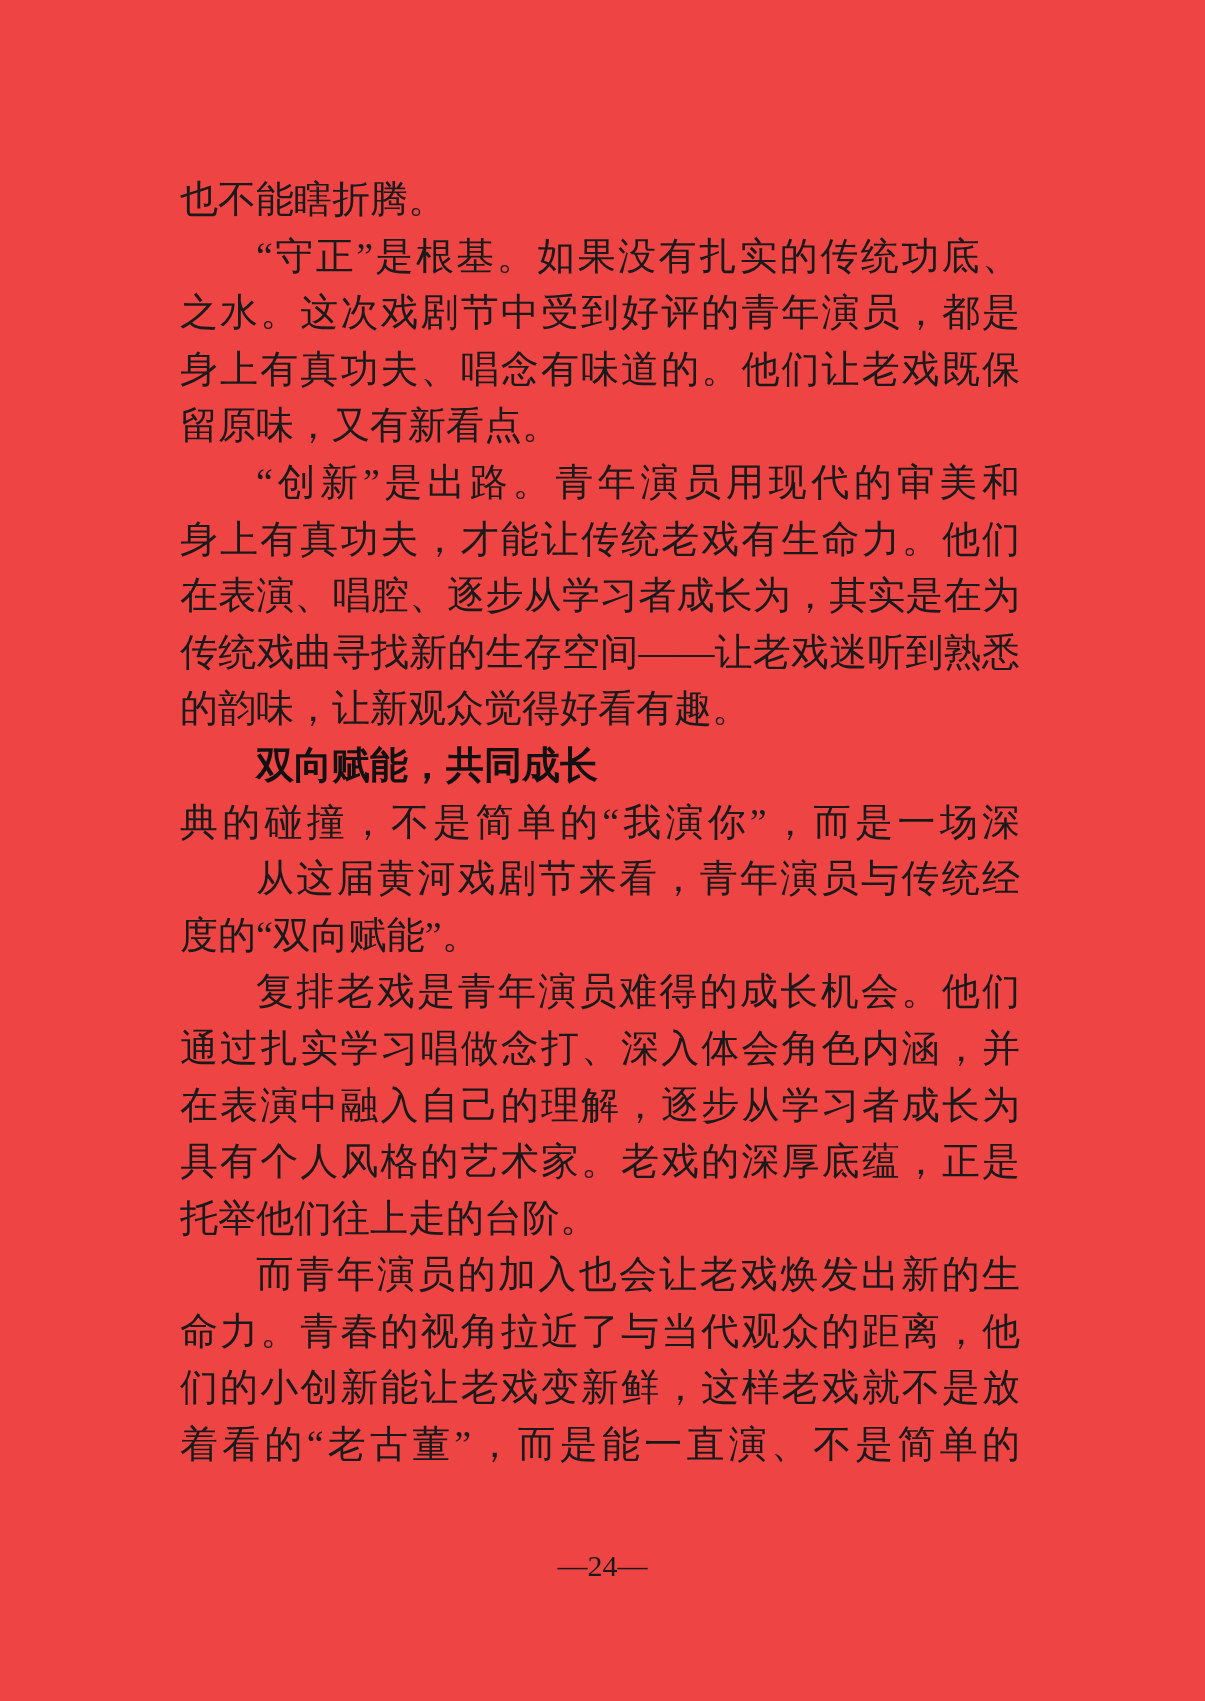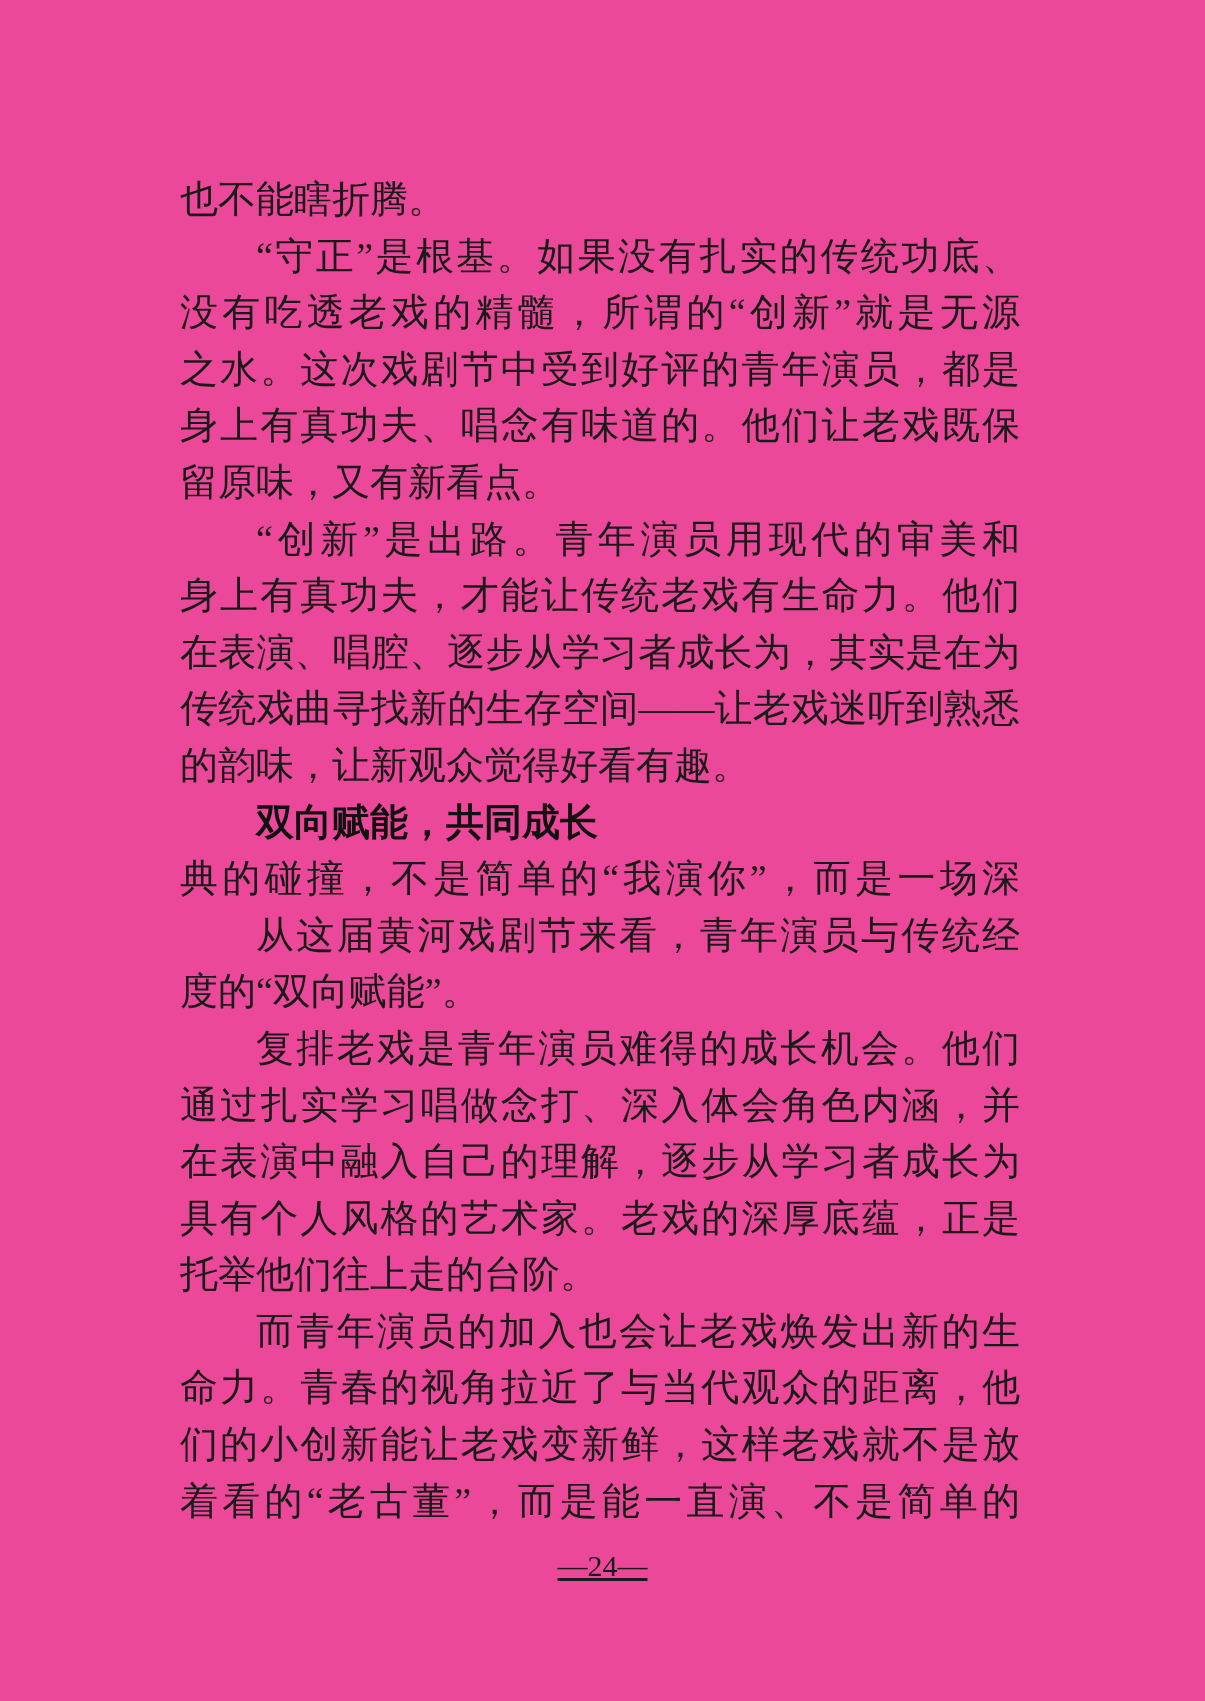--- a/index.html
+++ b/index.html
@@ -11,21 +11,21 @@
     width: 1205px;
     height: 1701px;
     position: relative;
     overflow: hidden;
     font-family: "Liberation Serif", "DejaVu Serif", serif;
     color: #1a1a1a;
   }
   .page {
     position: absolute;
     inset: 0;
-    background: #ec4899;
+    background: #ef4444;
   }
   .text-block {
     position: absolute;
     left: 180px;
     top: 171px;
     width: 840px;
     font-size: 38px;
     line-height: 56.6px;
     color: #1a1a1a;
   }
@@ -52,32 +52,30 @@
   .footer {
     position: absolute;
     left: 0;
     top: 1548px;
     width: 100%;
     text-align: center;
     font-size: 30px;
     line-height: 36px;
     color: #1a1a1a;
     font-family: "Liberation Serif", "DejaVu Serif", serif;
-    text-decoration: underline;
   }
 </style>
 </head>
 <body>
 
 <div class="page">
 
   <main class="text-block" id="text-body">
       <div class="line">也不能瞎折腾。</div>
       <div class="line fill indent">“守正”是根基。如果没有扎实的传统功底、</div>
-      <div class="line fill">没有吃透老戏的精髓，所谓的“创新”就是无源</div>
       <div class="line fill">之水。这次戏剧节中受到好评的青年演员，都是</div>
       <div class="line fill">身上有真功夫、唱念有味道的。他们让老戏既保</div>
       <div class="line">留原味，又有新看点。</div>
       <div class="line fill indent">“创新”是出路。青年演员用现代的审美和</div>
       <div class="line fill">身上有真功夫，才能让传统老戏有生命力。他们</div>
       <div class="line fill">在表演、唱腔、逐步从学习者成长为，其实是在为</div>
       <div class="line fill">传统戏曲寻找新的生存空间——让老戏迷听到熟悉</div>
       <div class="line">的韵味，让新观众觉得好看有趣。</div>
       <div class="line indent heading">双向赋能，共同成长</div>
       <div class="line fill">典的碰撞，不是简单的“我演你”，而是一场深</div>

